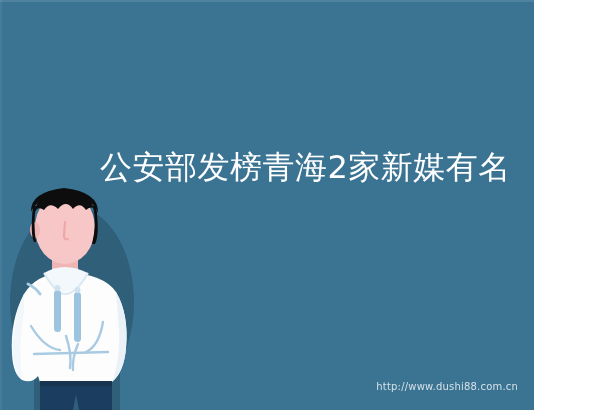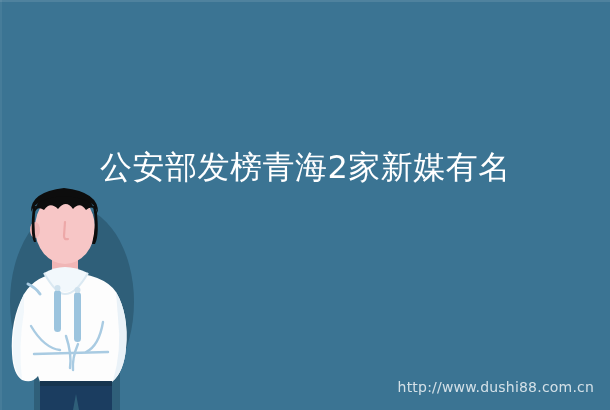--- a/index.html
+++ b/index.html
@@ -7,21 +7,21 @@
     margin: 0;
     padding: 0;
     background: #ffffff;
   }
   body {
     font-family: "Liberation Sans", "DejaVu Sans", sans-serif;
   }
 
   .cover-card {
     position: relative;
-    width: 610px;
+    width: 534px;
     height: 410px;
     overflow: hidden;
     background: #3b7493;
   }
 
   
   .top-edge-line {
     position: absolute;
     left: 0;
     top: 0;
@@ -54,21 +54,21 @@
     white-space: nowrap;
     font-family: "DejaVu Sans", "Liberation Sans", sans-serif;
   }
 
   
   .watermark {
     position: absolute;
     right: 16px;
     bottom: 14px;
     color: rgba(255, 255, 255, 0.78);
-    font-size: 14px;
+    font-size: 10px;
     line-height: 18px;
     letter-spacing: 0.2px;
     font-family: "DejaVu Sans", "Liberation Sans", sans-serif;
   }
 
   
   .illustration {
     position: absolute;
     left: 0px;
     top: 172px;

